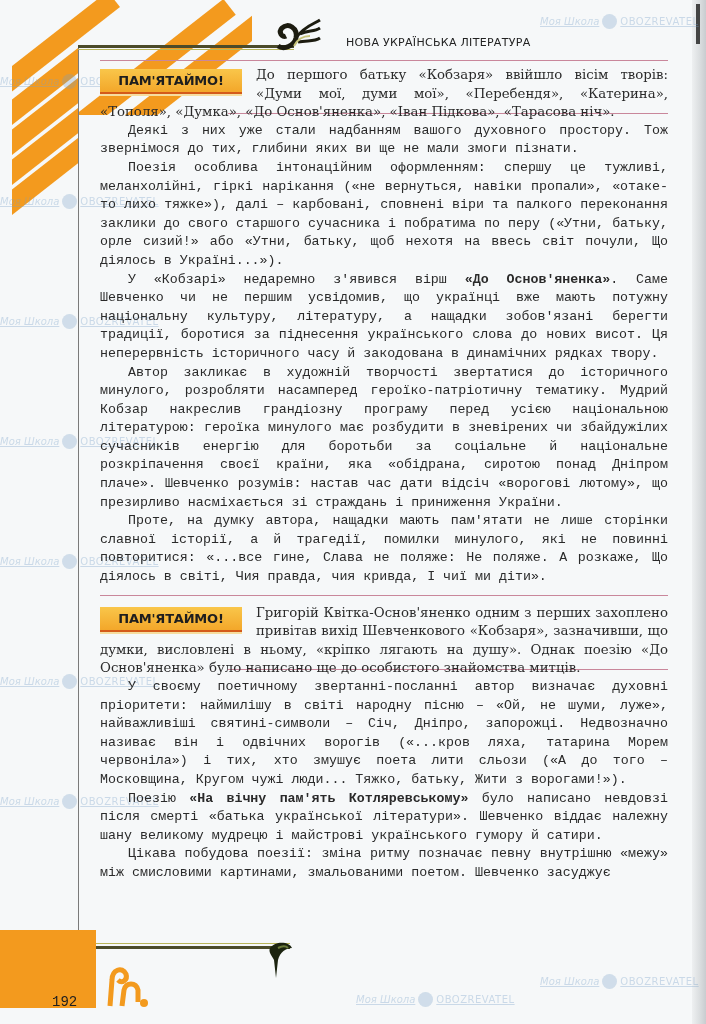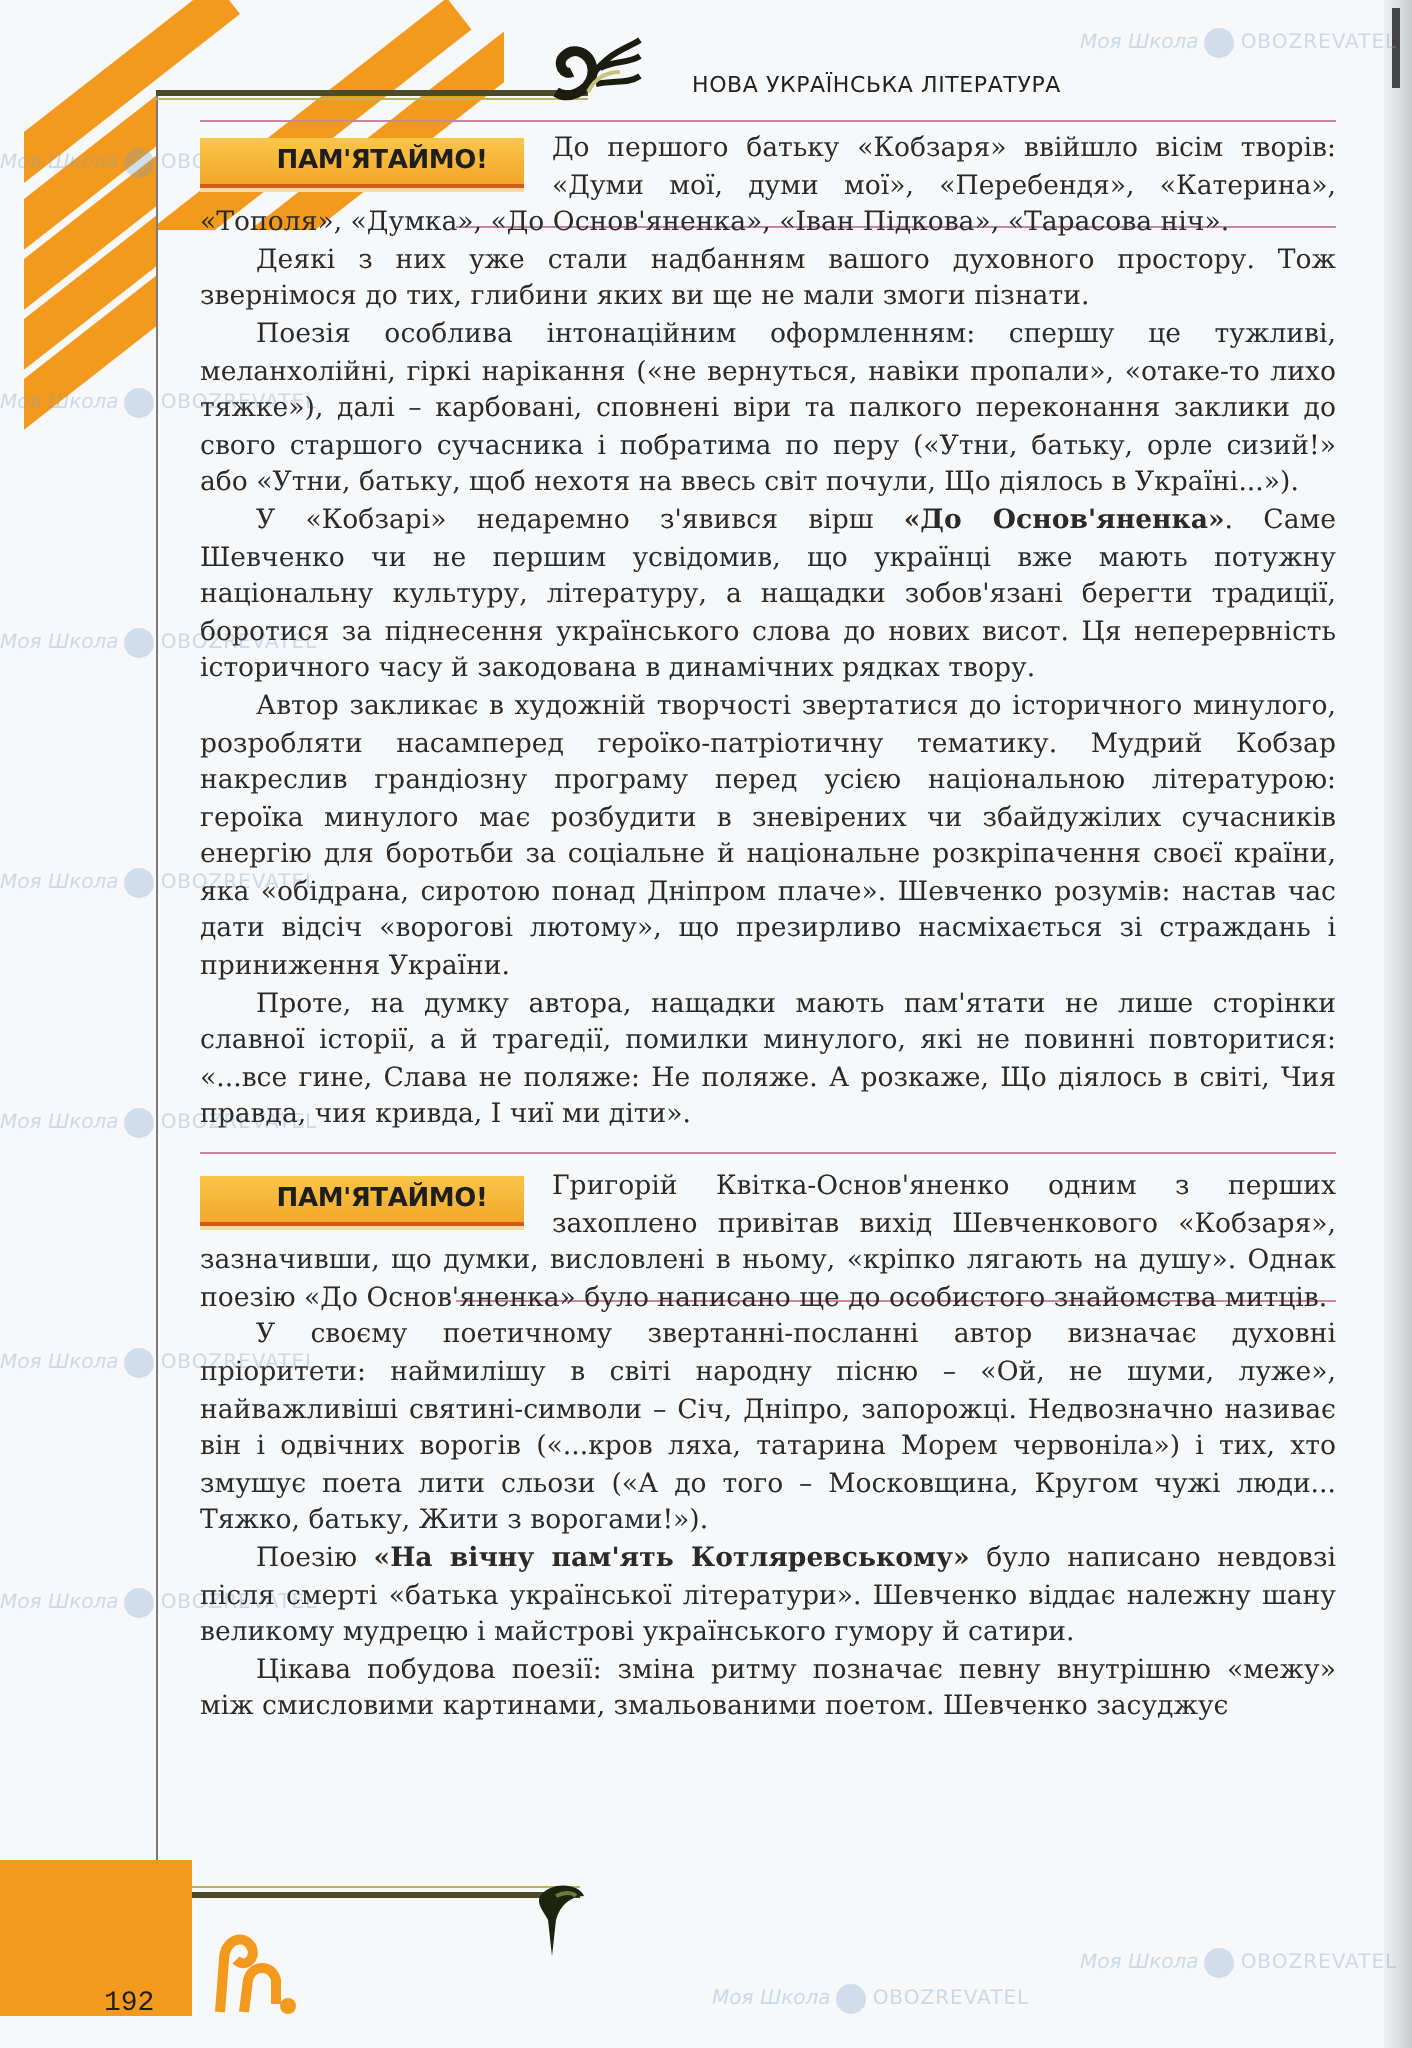--- a/index.html
+++ b/index.html
@@ -64,49 +64,49 @@
   .page-number {
     position: absolute; left: 52px; top: 962px;
     font-family: Liberation Mono, monospace; font-size: 14px; color: #1e1e1e; margin-top: 32px;
   }
   .corner-ornament { position: absolute; left: 104px; top: 962px; width: 46px; height: 46px; }
   .content {
     position: absolute; left: 100px; top: 60px; width: 568px;
     font-size: 13.3px; line-height: 18.6px;
   }
   p { margin: 0; text-align: justify; }
-  .indent { text-indent: 28px; }
+  .indent { text-indent: 28px; font-family: Liberation Mono, monospace; }
   .remember {
     position: relative; margin-top: 6px;
   }
   .remember .rule-top {
     position: absolute; left: 0; right: 0; top: -6px; height: 1px; background: #c9879b;
   }
   .remember-label {
     float: left; width: 142px; height: 23px; margin: 3px 14px 2px 0;
     background: linear-gradient(#f9c64a, #f3a72a);
     border-bottom: 2px solid #d45a1a;
     box-shadow: 0 2px 0 #f6dd9f;
     font-family: "DejaVu Sans", sans-serif; font-weight: bold; font-size: 13px;
-    color: #1e1e1e; text-align: center; line-height: 23px; letter-spacing: -0.2px; padding-left: 20px;
+    color: #1e1e1e; text-align: center; line-height: 23px; letter-spacing: -0.2px;
   }
   .remember-text { text-align: justify; }
   .remember .rule-bottom {
     clear: both; height: 1px; background: #c9879b; margin-top: -9px; margin-left: 128px;
   }
   .question {
     font-family: "DejaVu Sans", sans-serif; font-weight: bold; font-size: 12.6px;
     margin: 10px 0 0 22px; color: #1d1d1d;
   }
   .question.q2 { margin-top: 6px; margin-bottom: 6px; }
   .qsep { height: 1px; background: #c9879b; margin: 8px 0 0 0; }
   .gap { height: 8px; }
   .watermark {
     position: absolute; font-family: "DejaVu Sans", sans-serif; font-size: 10px; font-style: italic;
-    color: rgba(120,160,200,0.35); white-space: nowrap; pointer-events: none;
+    color: rgba(120,160,200,0.35); white-space: nowrap; pointer-events: none; text-decoration: underline;
   }
   .watermark .wm-logo {
     display: inline-block; width: 15px; height: 15px; border-radius: 50%;
     background: rgba(120,160,200,0.3); vertical-align: middle; margin: 0 3px;
   }
   .watermark .wm-brand { font-style: normal; letter-spacing: 0.5px; }
   b { font-weight: bold; }
 </style>
 </head>
 <body>

